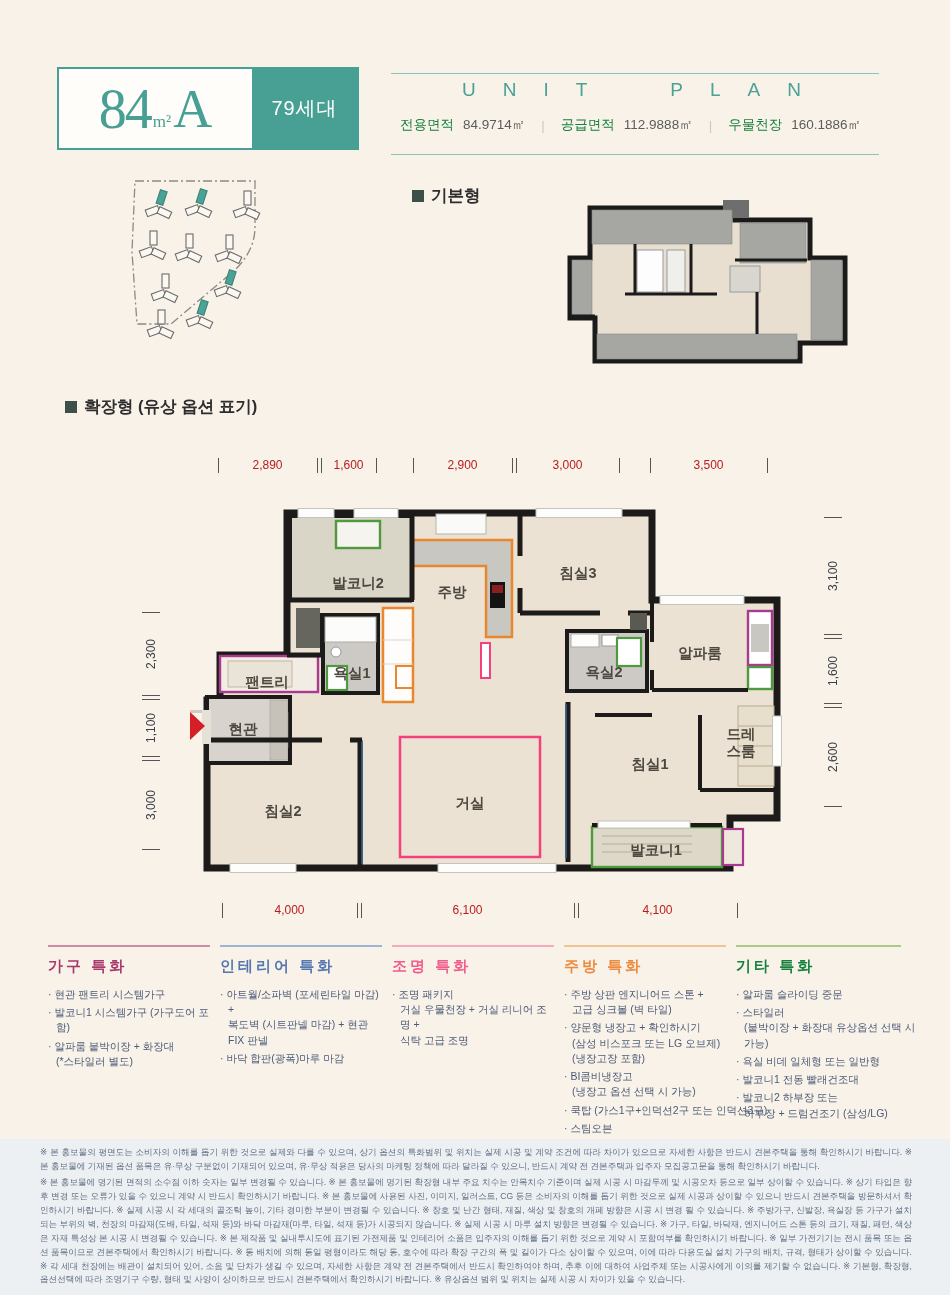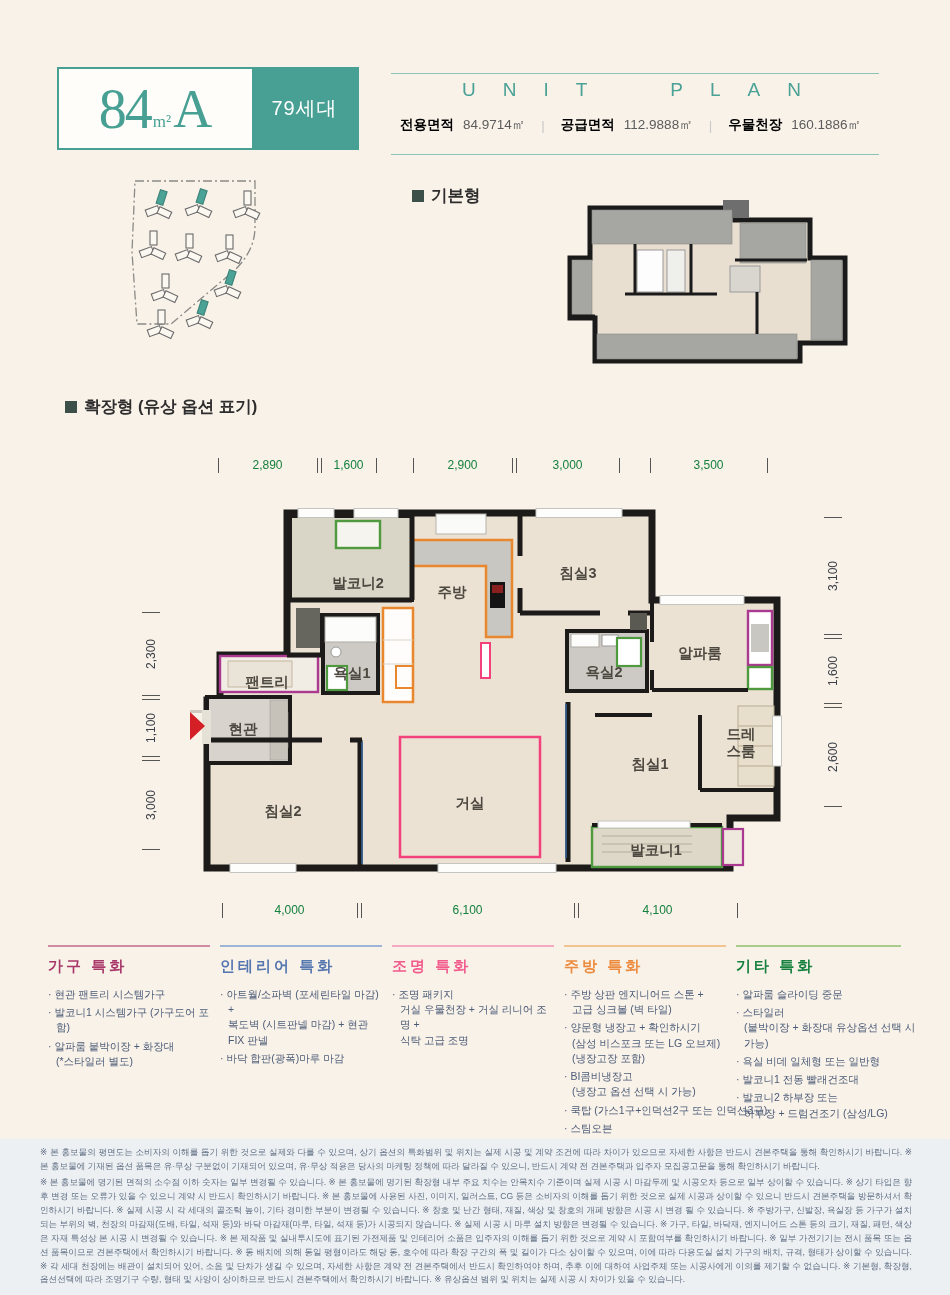--- a/index.html
+++ b/index.html
@@ -12,28 +12,28 @@
   .type-main{width:193px;display:flex;align-items:center;justify-content:center;color:#47a093;font-family:Liberation Serif, serif;}
   .type-size{font-size:56px;letter-spacing:-2px;line-height:1;}
   .type-unit{font-size:17px;margin:26px 2px 0 2px;}
   .type-letter{font-size:54px;line-height:1;}
   .type-badge{flex:1;background:#47a093;color:#fff;display:flex;align-items:center;
               justify-content:center;font-size:20px;letter-spacing:1px;}
   .tealline{height:1px;background:#8cc3b8;}
   .unitplan{left:391px;top:79px;width:488px;text-align:center;color:#4aa195;
             font-size:19px;letter-spacing:27px;word-spacing:24px;padding-left:20px;box-sizing:border-box;}
   .areas{left:400px;top:116px;width:480px;display:flex;align-items:center;font-size:13.5px;}
-  .area-label{font-weight:bold;color:#000000;margin-right:9px;}
+  .area-label{font-weight:normal;color:#15803d;margin-right:9px;}
   .area-value{color:#5c5c5c;}
   .area-div{color:#c9c9c9;margin:0 16px;}
   
   .sec{display:flex;align-items:center;font-size:16.5px;font-weight:bold;color:#2d2d2d;}
   .sec .sq{width:12px;height:12px;background:#3c4f49;margin-right:7px;display:inline-block;}
   
-  .dim-h{display:flex;font-size:12px;color:#15803d;}
+  .dim-h{display:flex;font-size:12px;color:#b91c1c;}
   .dim-h .seg{border-left:1.2px solid #555;border-right:1.2px solid #555;height:15px;
               line-height:15px;text-align:center;margin:0 1.5px;box-sizing:border-box;}
   .dim-v{display:flex;flex-direction:column;width:18px;font-size:12px;color:#3c4048;}
   .dim-v .seg{border-top:1.2px solid #555;border-bottom:1.2px solid #555;margin:1.5px 0;
               position:relative;box-sizing:border-box;}
   .dim-v .seg span{position:absolute;top:50%;left:50%;white-space:nowrap;
               transform:translate(-50%,-50%) rotate(-90deg);}
   
   .fcol{top:945px;width:162px;font-size:10.5px;}
   .fline{height:2px;margin-bottom:10px;}

